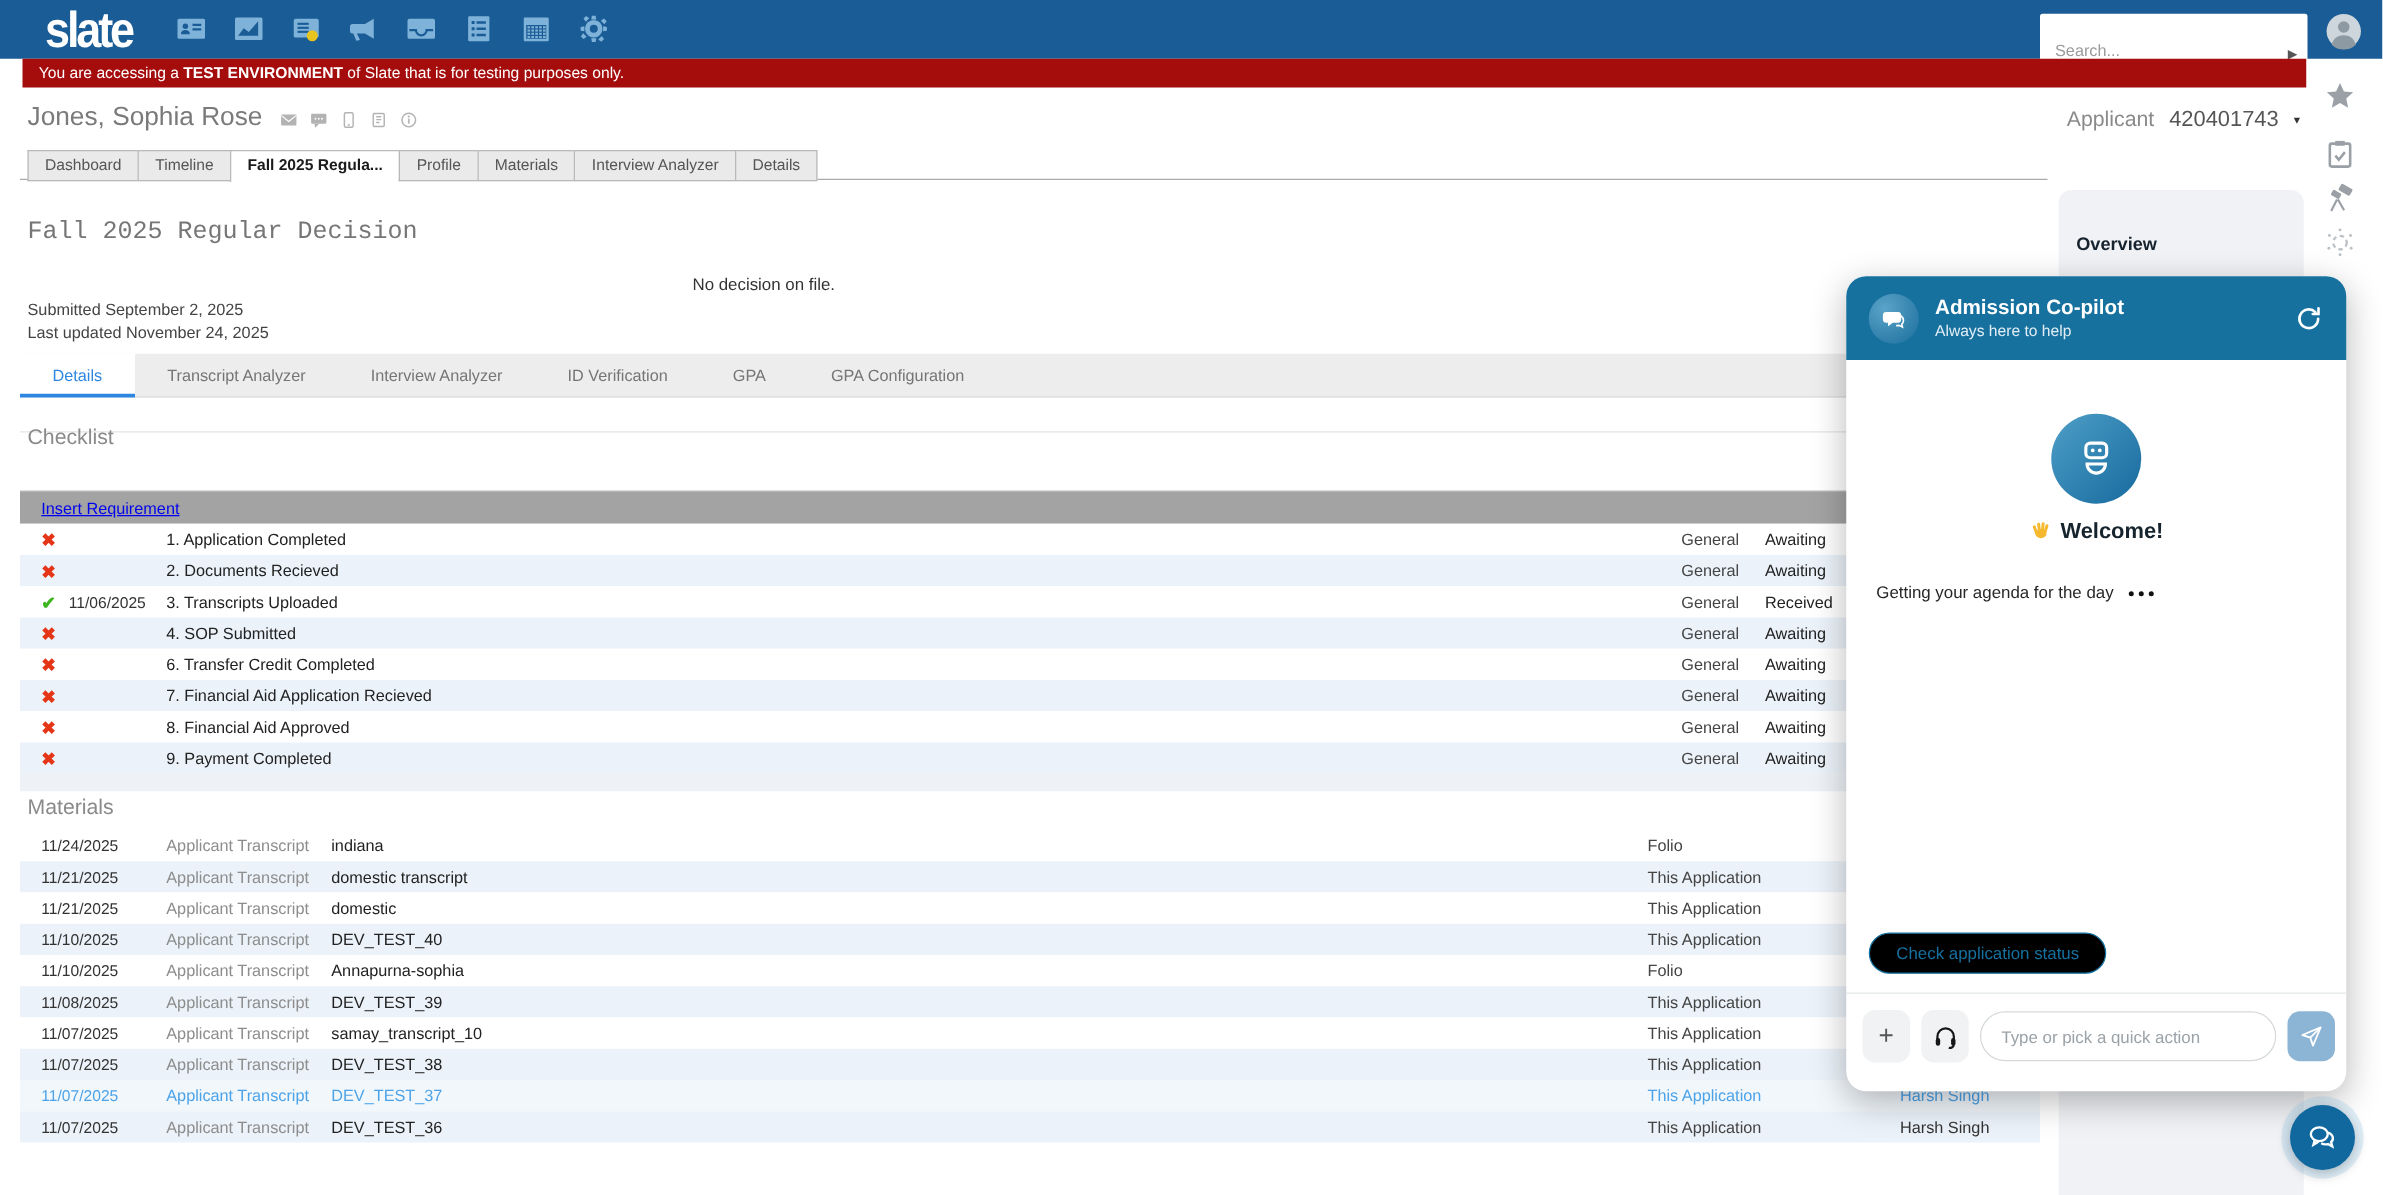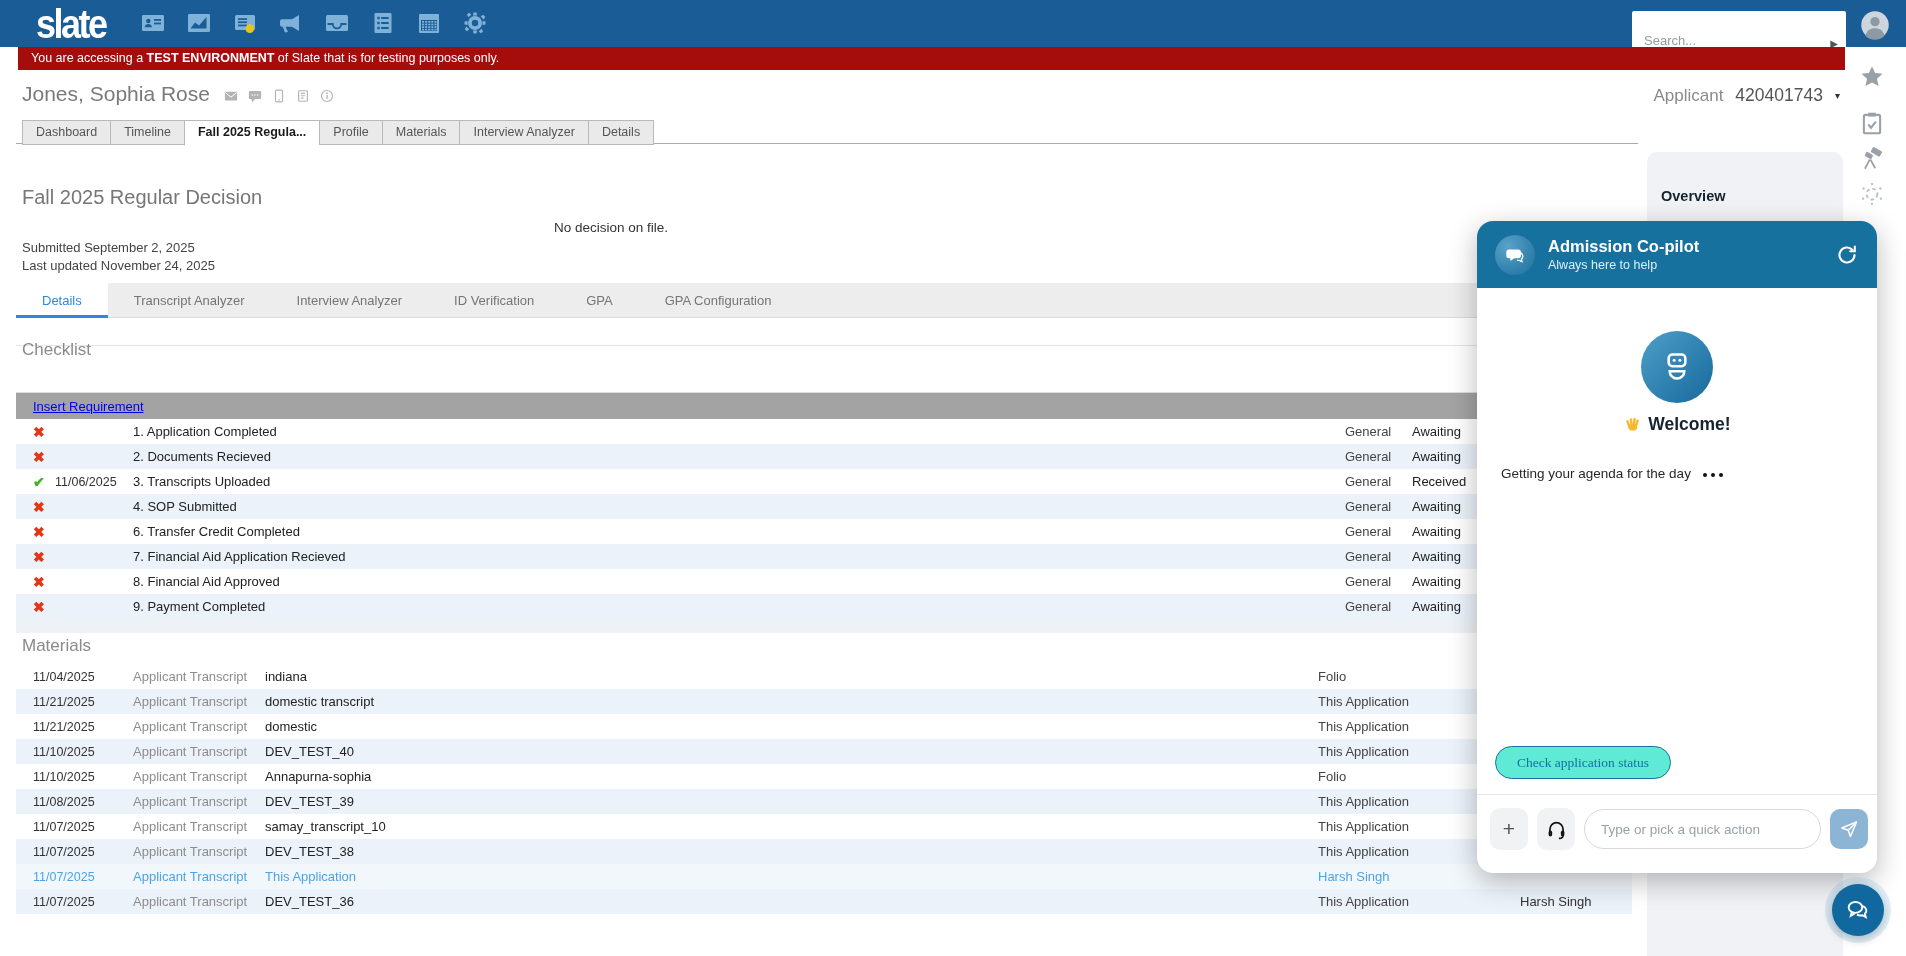--- a/index.html
+++ b/index.html
@@ -104,21 +104,21 @@
   .robot-avatar{position:absolute;left:50%;top:110px;transform:translateX(-50%);width:72px;height:72px;
         border-radius:50%;background:linear-gradient(135deg,#4e9ec7,#166a9d);display:flex;align-items:center;justify-content:center;}
   .robot-avatar svg{width:40px;height:40px;}
   .welcome-line{position:absolute;left:0;top:193px;width:100%;text-align:center;font-size:17.5px;
         font-weight:bold;color:#16242e;}
   .welcome-line svg{width:19px;height:19px;vertical-align:-3px;margin-right:6px;}
   .agenda-line{position:absolute;left:24px;top:245px;font-size:13.5px;color:#272727;}
   .dots{display:inline-block;margin-left:8px;}
   .dots i{display:inline-block;width:4px;height:4px;border-radius:50%;background:#111;margin-left:4px;vertical-align:1px;}
   .quick-action{position:absolute;left:18px;top:525px;height:33px;padding:0 21px;border:1.5px solid #15719f;
-        border-radius:17px;background:#5eead4;color:#15719f;font-size:13.5px;font-family:Liberation Serif, serif;cursor:pointer;}
+        border-radius:17px;background:#000000;color:#15719f;font-size:13.5px;font-family:Liberation Sans, sans-serif;cursor:pointer;}
   .chat-divider{position:absolute;left:0;top:573px;width:100%;border-top:1px solid #e4e7e9;}
   .chat-inputrow{position:absolute;left:13px;top:587px;width:378px;display:flex;align-items:center;gap:9px;}
   .sq-btn{width:38px;height:42px;border-radius:10px;background:#f1f2f4;border:none;display:flex;
         align-items:center;justify-content:center;cursor:pointer;}
   .sq-btn.plus{font-size:21px;color:#555;font-family:"Liberation Sans",sans-serif;}
   .sq-btn svg{width:21px;height:21px;}
   .chat-input{flex:1;height:40px;border:1px solid #d6d9dc;border-radius:20px;padding:0 16px;font-size:13.5px;
         font-family:"Liberation Sans",sans-serif;color:#333;outline:none;box-sizing:border-box;min-width:0;}
   .chat-input::placeholder{color:#9aa2a8;}
   .send-btn{width:38px;height:40px;flex:0 0 38px;border-radius:10px;background:#8cb4d5;border:none;display:flex;
@@ -288,21 +288,21 @@
     <div class="tab"><span>Dashboard</span></div>
     <div class="tab"><span>Timeline</span></div>
     <div class="tab active"><span>Fall 2025 Regula...</span></div>
     <div class="tab"><span>Profile</span></div>
     <div class="tab"><span>Materials</span></div>
     <div class="tab"><span>Interview Analyzer</span></div>
     <div class="tab"><span>Details</span></div>
   </div>
 <div class="tabs-underline"></div>
 
-<h1 class="section-title" style="top:186px;">Fall 2025 Regular Decision</h1>
+<h1 class="section-title" style="top:174px;font-family:Liberation Mono, monospace;">Fall 2025 Regular Decision</h1>
 <div class="no-decision">No decision on file.</div>
 <div class="sub-dates">
   <div>Submitted September 2, 2025</div>
   <div>Last updated November 24, 2025</div>
 </div>
 
 <div class="subtabs" id="subtabs">
     <div class="subtab active"><span>Details</span></div>
     <div class="subtab"><span>Transcript Analyzer</span></div>
     <div class="subtab"><span>Interview Analyzer</span></div>
@@ -372,21 +372,21 @@
     <span class="chk-label">9. Payment Completed</span>
     <span class="chk-group">General</span>
     <span class="chk-state">Awaiting</span>
   </div>
     <div class="chk-footer"></div>
   </div>
 
 <div class="block-title" style="top:636px;">Materials</div>
 <div class="mat-table" id="mat-table">
 <div class="mat-row mat-grid">
-    <span class="mat-date">11/04/2025</span>
+    <span class="mat-date">11/24/2025</span>
     <span class="mat-type">Applicant Transcript</span>
     <span class="mat-desc">indiana</span>
     <span class="mat-record">Folio</span>
     <span class="mat-uploader"></span>
   </div>
     <div class="mat-row mat-grid alt">
     <span class="mat-date">11/21/2025</span>
     <span class="mat-type">Applicant Transcript</span>
     <span class="mat-desc">domestic transcript</span>
     <span class="mat-record">This Application</span>
@@ -430,20 +430,21 @@
     <div class="mat-row mat-grid alt">
     <span class="mat-date">11/07/2025</span>
     <span class="mat-type">Applicant Transcript</span>
     <span class="mat-desc">DEV_TEST_38</span>
     <span class="mat-record">This Application</span>
     <span class="mat-uploader">Harsh Singh</span>
   </div>
     <div class="mat-row mat-grid hl">
     <span class="mat-date">11/07/2025</span>
     <span class="mat-type">Applicant Transcript</span>
+    <span class="mat-desc">DEV_TEST_37</span>
     <span class="mat-record">This Application</span>
     <span class="mat-uploader">Harsh Singh</span>
   </div>
     <div class="mat-row mat-grid alt">
     <span class="mat-date">11/07/2025</span>
     <span class="mat-type">Applicant Transcript</span>
     <span class="mat-desc">DEV_TEST_36</span>
     <span class="mat-record">This Application</span>
     <span class="mat-uploader">Harsh Singh</span>
   </div>

